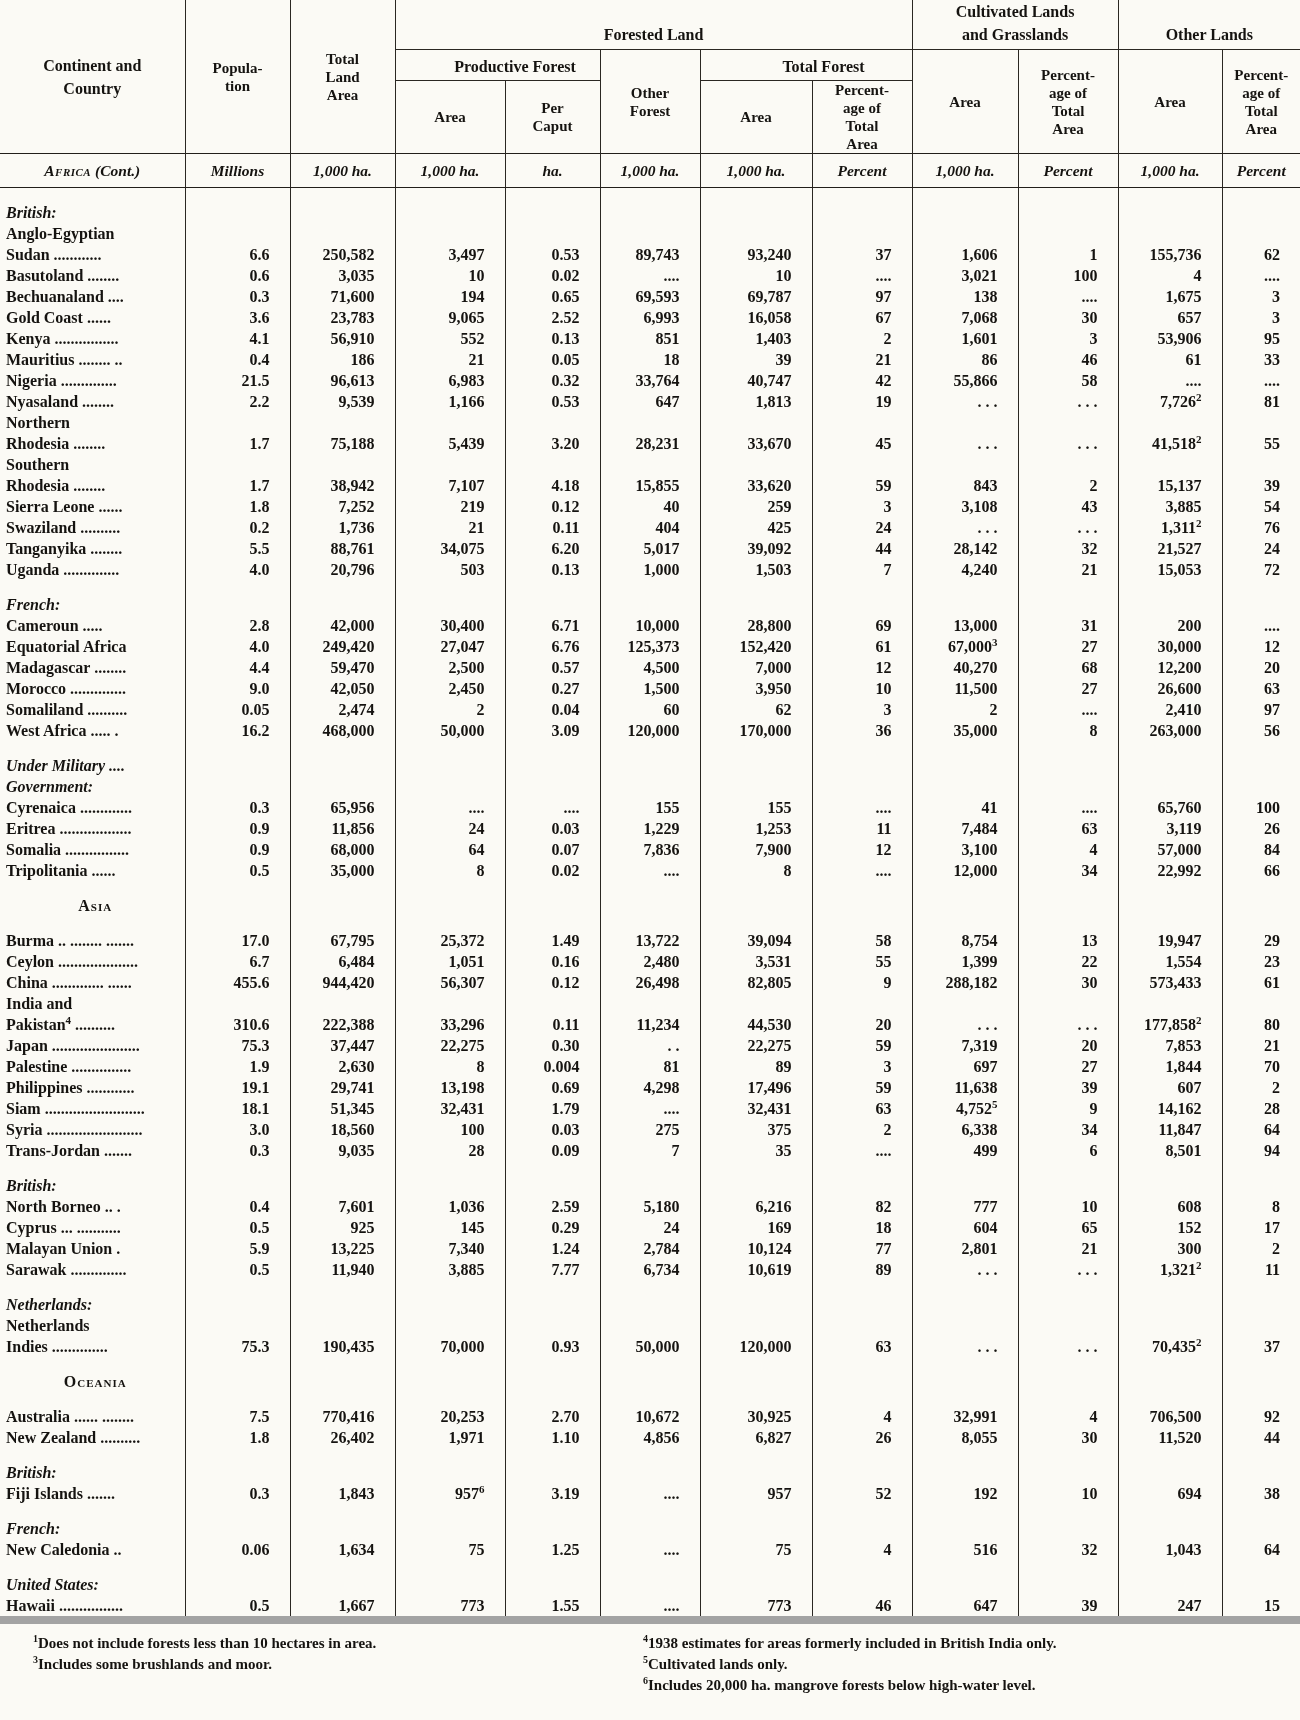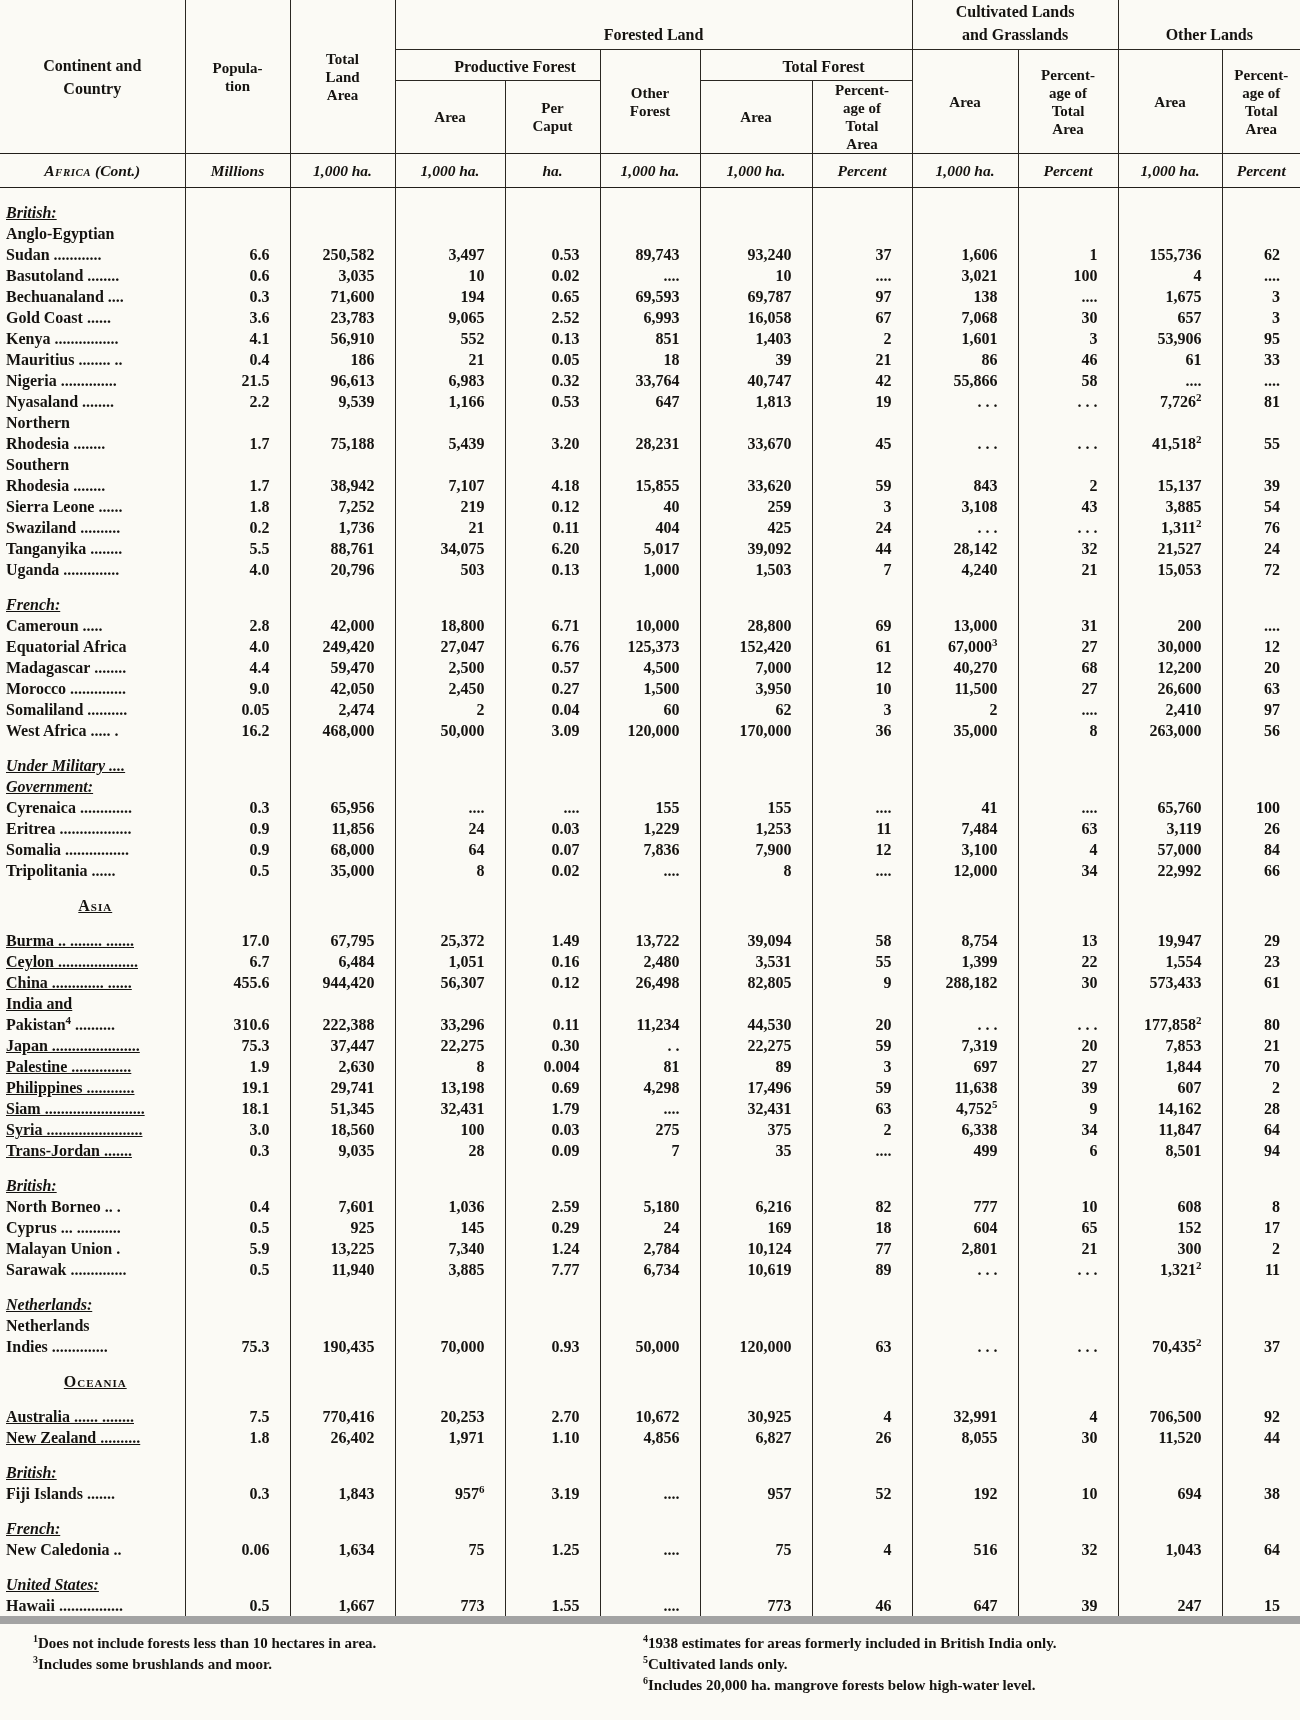--- a/index.html
+++ b/index.html
@@ -31,21 +31,21 @@
   .sc{font-variant:small-caps;letter-spacing:.5px;}
   .it{font-style:italic;}
   
   tbody td{font-size:16px;vertical-align:bottom;line-height:20px;}
   .r-data td,.r-group td,.r-wrap td,.r-continent td{height:21px;}
   .r-spacer td{height:14px;}
   td.num{text-align:right;padding-right:20px;font-variant-numeric:tabular-nums;}
   td.c-first{padding-left:6px;overflow:hidden;white-space:nowrap;}
   .s-group{font-style:italic;}
   .s-continent{font-style:normal;font-variant:small-caps;letter-spacing:1px;text-align:center;padding-left:0;}
-  .ind0{padding-left:6px;text-decoration:underline;}
+  .ind0{padding-left:6px;}
   .ind1{padding-left:27px;}
   .ind2{padding-left:48px;}
   tbody tr:last-child td{border-bottom:8px solid #a3a3a3;}
   sup{font-size:11px;line-height:0;vertical-align:super;}
   
   .footnotes{display:flex;margin-top:9px;padding-left:33px;font-size:15px;line-height:21px;}
   .fn-col{width:565px;}
   .fn-col + .fn-col{width:auto;padding-left:45px;}
   .fn sup{font-size:10px;}
 </style>
@@ -414,21 +414,21 @@
         <td class="vline num"></td>
         <td class="vline num"></td>
         <td class="vline num"></td>
         <td class="vline num"></td>
         <td class="vline num"></td>
       </tr>
       <tr class="r-data">
         <td class="c-first c-label s-data ind1">Cameroun    .....</td>
         <td class="vline num">2.8</td>
         <td class="vline num">42,000</td>
-        <td class="vline num">18,800</td>
+        <td class="vline num">30,400</td>
         <td class="vline num">6.71</td>
         <td class="vline num">10,000</td>
         <td class="vline num">28,800</td>
         <td class="vline num">69</td>
         <td class="vline num">13,000</td>
         <td class="vline num">31</td>
         <td class="vline num">200</td>
         <td class="vline num">....</td>
       </tr>
       <tr class="r-data">

